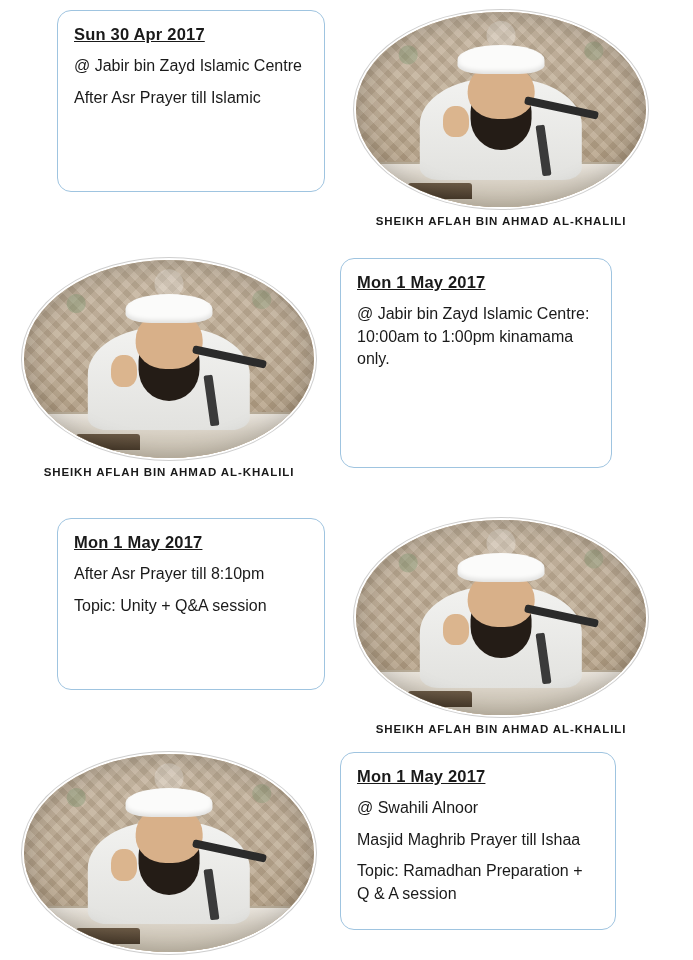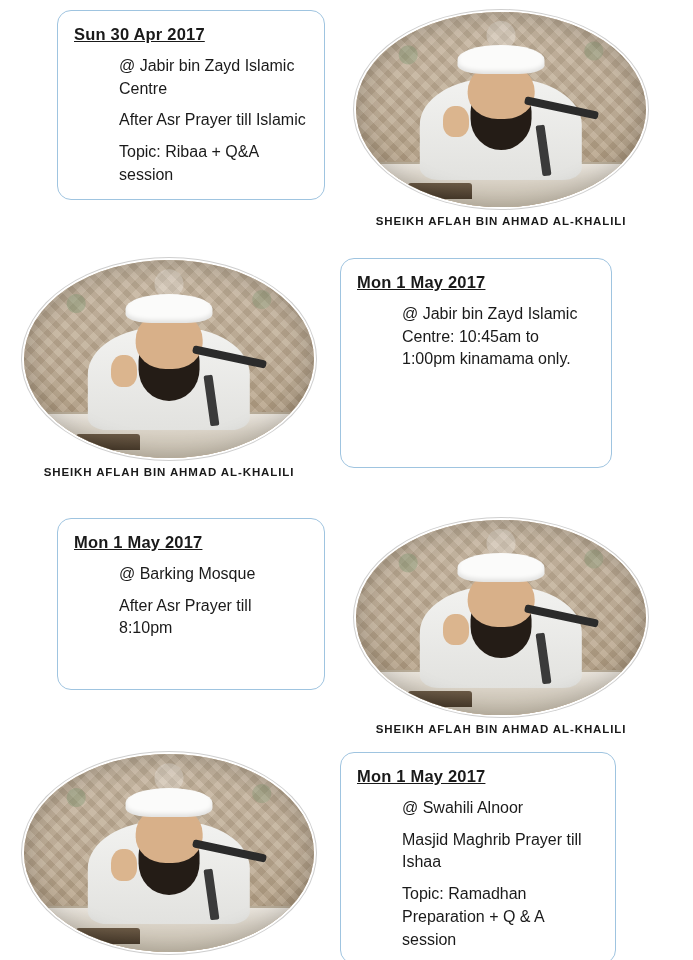--- a/index.html
+++ b/index.html
@@ -44,21 +44,20 @@
     font-size: 16.5px;
     font-weight: bold;
     text-decoration: underline;
     margin-bottom: 11px;
     letter-spacing: 0.2px;
   }
   .card .line {
     font-size: 16px;
     line-height: 1.42;
     margin-bottom: 9px;
-    margin-left: 45px;
   }
   .card .line:last-child { margin-bottom: 0; }
 
   
   .photo-block {
     display: flex;
     flex-direction: column;
   }
   .oval {
     position: relative;
@@ -215,21 +214,20 @@
 </head>
 <body>
 
 <div class="poster">
 
   <div class="row text-left" id="row-1">
     <div class="card">
       <div class="date">Sun 30 Apr 2017</div>
       <div class="line">@ Jabir bin Zayd Islamic Centre</div>
       <div class="line">After Asr Prayer till Islamic</div>
-      <div class="line">Topic: Ribaa + Q&amp;A session</div>
     </div>
     <div class="photo-block size-a">
       <div class="oval">
         <div class="bg"></div>
         <div class="rail"></div>
         <div class="body"></div>
         <div class="beard"></div>
         <div class="head"></div>
         <div class="turban"></div>
         <div class="hand"></div>
@@ -252,29 +250,29 @@
         <div class="turban"></div>
         <div class="hand"></div>
         <div class="mic"></div>
         <div class="mic2"></div>
         <div class="vignette"></div>
       </div>
       <div class="caption">SHEIKH AFLAH BIN AHMAD AL-KHALILI</div>
     </div>
     <div class="card">
       <div class="date">Mon 1 May 2017</div>
-      <div class="line">@ Jabir bin Zayd Islamic Centre: 10:45am to 1:00pm kinamama only.</div>
+      <div class="line">@ Jabir bin Zayd Islamic Centre: 10:00am to 1:00pm kinamama only.</div>
     </div>
   </div>
 
   <div class="row text-left" id="row-3">
     <div class="card">
       <div class="date">Mon 1 May 2017</div>
-      <div class="line">@ Barking Mosque</div>
       <div class="line">After Asr Prayer till 8:10pm</div>
+      <div class="line">Topic: Unity + Q&amp;A session</div>
     </div>
     <div class="photo-block size-a">
       <div class="oval">
         <div class="bg"></div>
         <div class="rail"></div>
         <div class="body"></div>
         <div class="beard"></div>
         <div class="head"></div>
         <div class="turban"></div>
         <div class="hand"></div>

